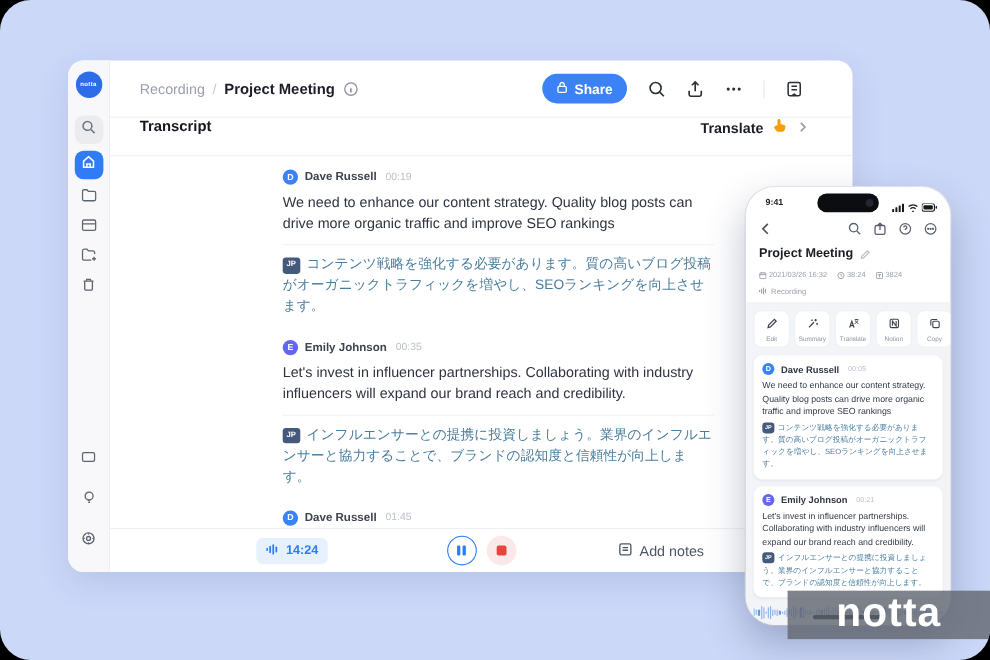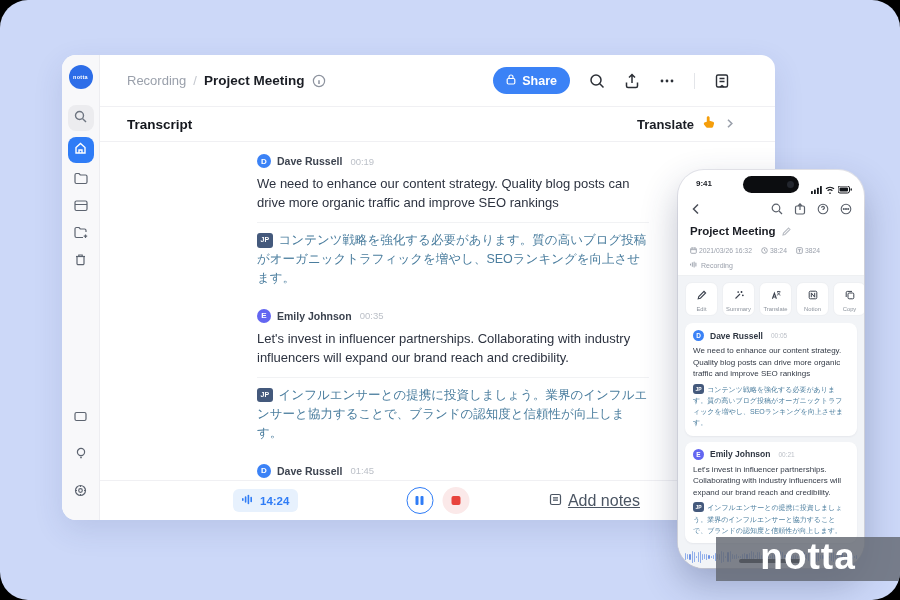--- a/index.html
+++ b/index.html
@@ -33,21 +33,21 @@
   .crumb-current { color:#1a1d24; font-weight:700; font-size:13.5px; }
   .info-ic { margin-left:8px; color:#8d939e; display:flex; }
   .header-right { margin-left:auto; display:flex; align-items:center; gap:19px; color:#2b2f36; }
   .share-btn { height:27px; border:none; border-radius:14px; background:#3b82f6; color:#fff;
                font-size:12.5px; font-weight:600; padding:0 13px; display:flex; align-items:center;
                gap:6px; cursor:pointer; font-family:inherit; }
   .hdr-divider { width:1px; height:16px; background:#e3e5e9; }
   .hic { display:flex; cursor:pointer; }
 
   .transcript-bar { position:absolute; left:38px; right:0; top:52px; height:35px;
-                    border-bottom:1px solid #f0f0f3; display:flex; align-items:center;
+                    border-bottom:1px solid #f0f0f3; display:flex; align-items:flex-start;
                     padding:0 40px 0 27px; }
   .transcript-title { font-size:13.5px; font-weight:700; color:#14171d; }
   .translate-group { margin-left:auto; display:flex; align-items:center; gap:8px; cursor:pointer; }
   .translate-label { font-size:13px; font-weight:700; color:#1a1d24; }
 
   .entries { position:absolute; left:38px; right:0; top:88px; bottom:40px;
              padding:11px 0 0 157px; overflow:hidden; }
   .entry { width:392px; margin-bottom:20px; }
   .speaker-row { display:flex; align-items:center; gap:6px; }
   .avatar { width:14px; height:14px; border-radius:50%; color:#fff; font-size:8px; font-weight:700;
@@ -65,21 +65,21 @@
   .time-badge { margin-left:133px; display:flex; align-items:center; gap:6px; background:#e7f1fd;
                 color:#2f7cf6; font-size:11.5px; font-weight:600; padding:5px 9px; border-radius:6px; }
   .controls { position:absolute; left:50%; transform:translateX(-50%); display:flex; gap:9px; }
   .pause-btn { width:27px; height:27px; border-radius:50%; border:1.5px solid #2f7cf6; background:#fff;
                display:flex; align-items:center; justify-content:center; gap:2.5px; cursor:pointer; }
   .pause-btn i { display:block; width:2.5px; height:9px; background:#2f7cf6; border-radius:1px; }
   .stop-btn { width:27px; height:27px; border-radius:50%; border:none; background:#fbe9e9;
               display:flex; align-items:center; justify-content:center; cursor:pointer; }
   .stop-btn i { display:block; width:9px; height:9px; background:#e8433c; border-radius:2px; }
   .add-notes { position:absolute; right:135px; display:flex; align-items:center; gap:6px;
-               color:#4b5563; font-size:16px; cursor:pointer;text-decoration:underline; }
+               color:#4b5563; font-size:13px; cursor:pointer; }
 
   
   .phone { position:absolute; left:678px; top:170px; width:186px; height:398px; background:#fff;
            border-radius:26px; box-shadow:0 16px 36px rgba(40,50,90,.30), 0 0 0 1px #eaeaef;
            overflow:hidden; z-index:5; }
   .p-time { position:absolute; top:9px; left:18px; font-size:8px; font-weight:700; color:#1a1d24; }
   .island { position:absolute; top:6px; left:50%; transform:translateX(-50%); width:56px; height:17px;
             background:#0c0d10; border-radius:9px; }
   .island::after { content:""; position:absolute; right:5px; top:5px; width:7px; height:7px;
                    border-radius:50%; background:#23262e; }

